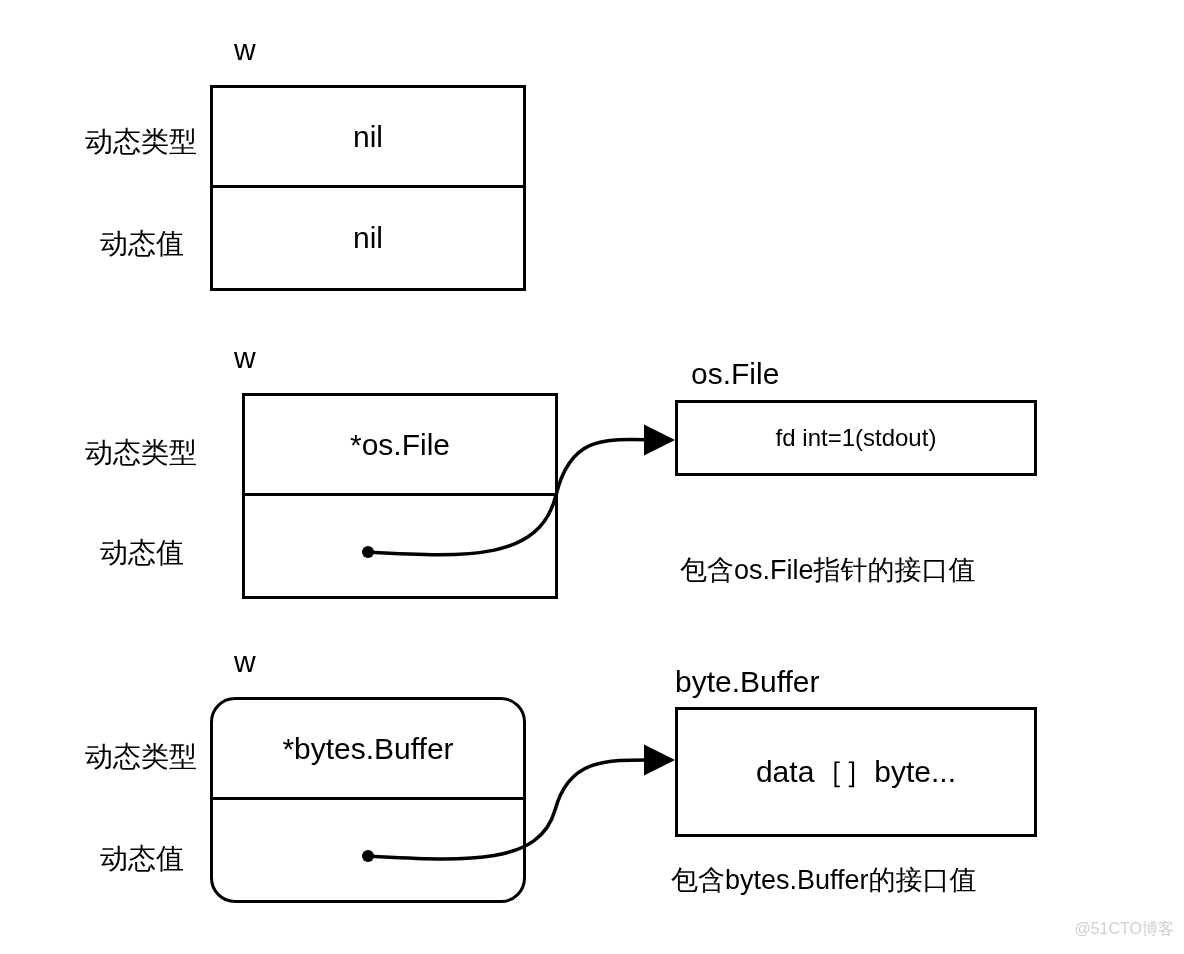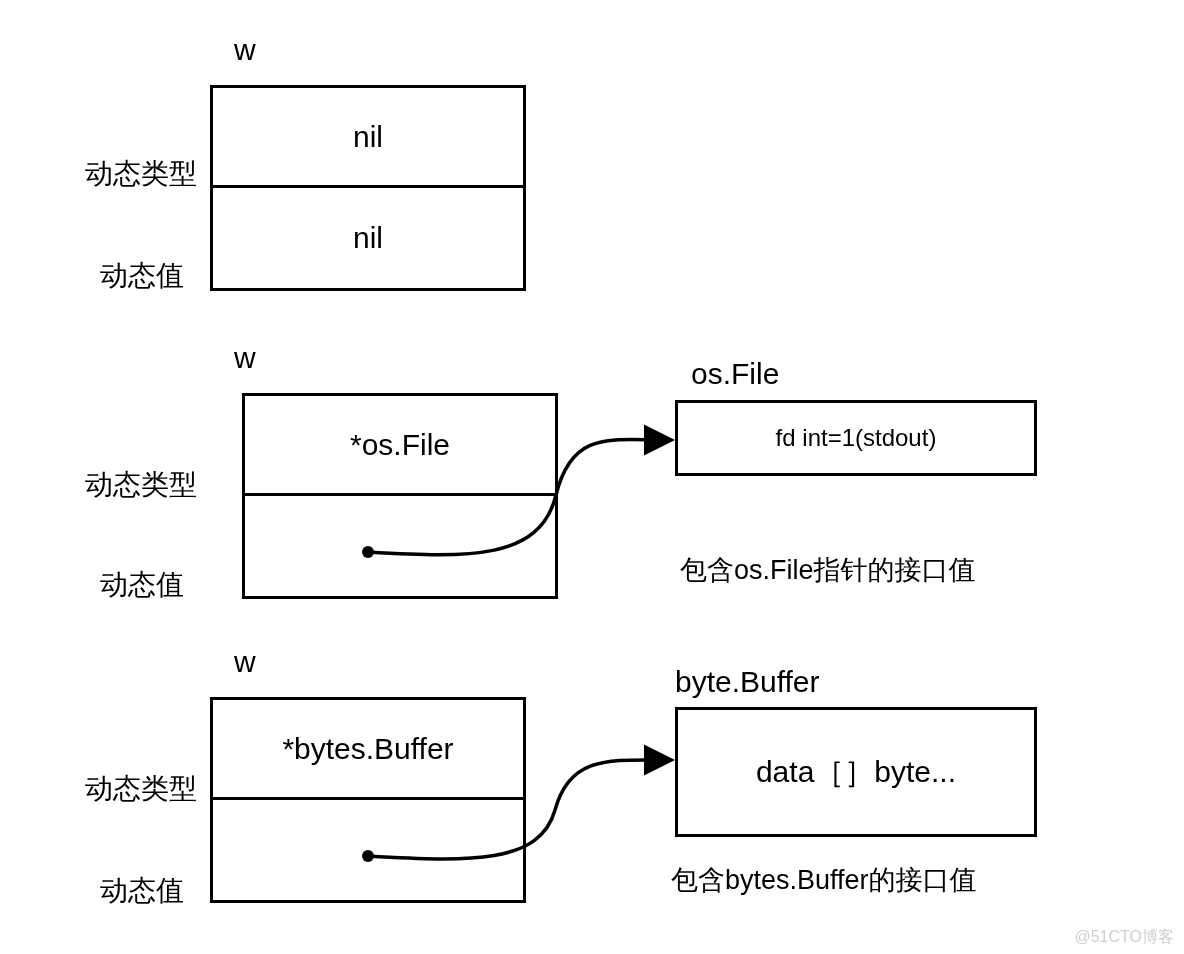--- a/index.html
+++ b/index.html
@@ -11,21 +11,20 @@
     width: 1184px;
     height: 954px;
     position: relative;
     overflow: hidden;
   }
   .label {
     position: absolute;
     font-size: 28px;
     color: #000;
     white-space: nowrap;
-    margin-top: 32px;
   }
   .title {
     position: absolute;
     font-size: 30px;
     color: #000;
     white-space: nowrap;
     font-weight: normal;
   }
   .box {
     position: absolute;
@@ -61,21 +60,21 @@
   }
   .caption {
     position: absolute;
     font-size: 27px;
     color: #000;
     white-space: nowrap;
   }
   .watermark {
     position: absolute;
     right: 10px;
-    bottom: 6px;
+    bottom: 14px;
     color: #cfcfcf;
     font-family: Arial, sans-serif;
     font-size: 16px;
   }
   svg.arrows {
     position: absolute;
     left: 0; top: 0;
     width: 1184px; height: 954px;
     pointer-events: none;
   }
@@ -104,21 +103,21 @@
 <div class="label" style="left:100px; top:534px;">动态值</div>
 
 <div class="title" style="left:675px; top:357px;margin-left:16px;">os.File</div>
 <div class="box" style="left:675px; top:400px; width:362px; height:76px;">
   <div class="rbox-single">fd int=1(stdout)</div>
 </div>
 <div class="caption" style="left:680px; top:552px;">包含os.File指针的接口值</div>
 
 <div class="title" style="left:234px; top:645px;">w</div>
 
-<div class="box" style="left:210px; top:697px; width:316px;">
+<div class="box" style="left:210px; top:697px; width:316px;border-radius:25px;">
   <div class="cell">*bytes.Buffer</div>
   <div class="cell"></div>
 </div>
 
 <div class="label" style="left:85px; top:738px;">动态类型</div>
 <div class="label" style="left:100px; top:840px;">动态值</div>
 
 <div class="title" style="left:675px; top:665px;">byte.Buffer</div>
 <div class="box" style="left:675px; top:707px; width:362px; height:130px;">
   <div class="rbox-multi">

